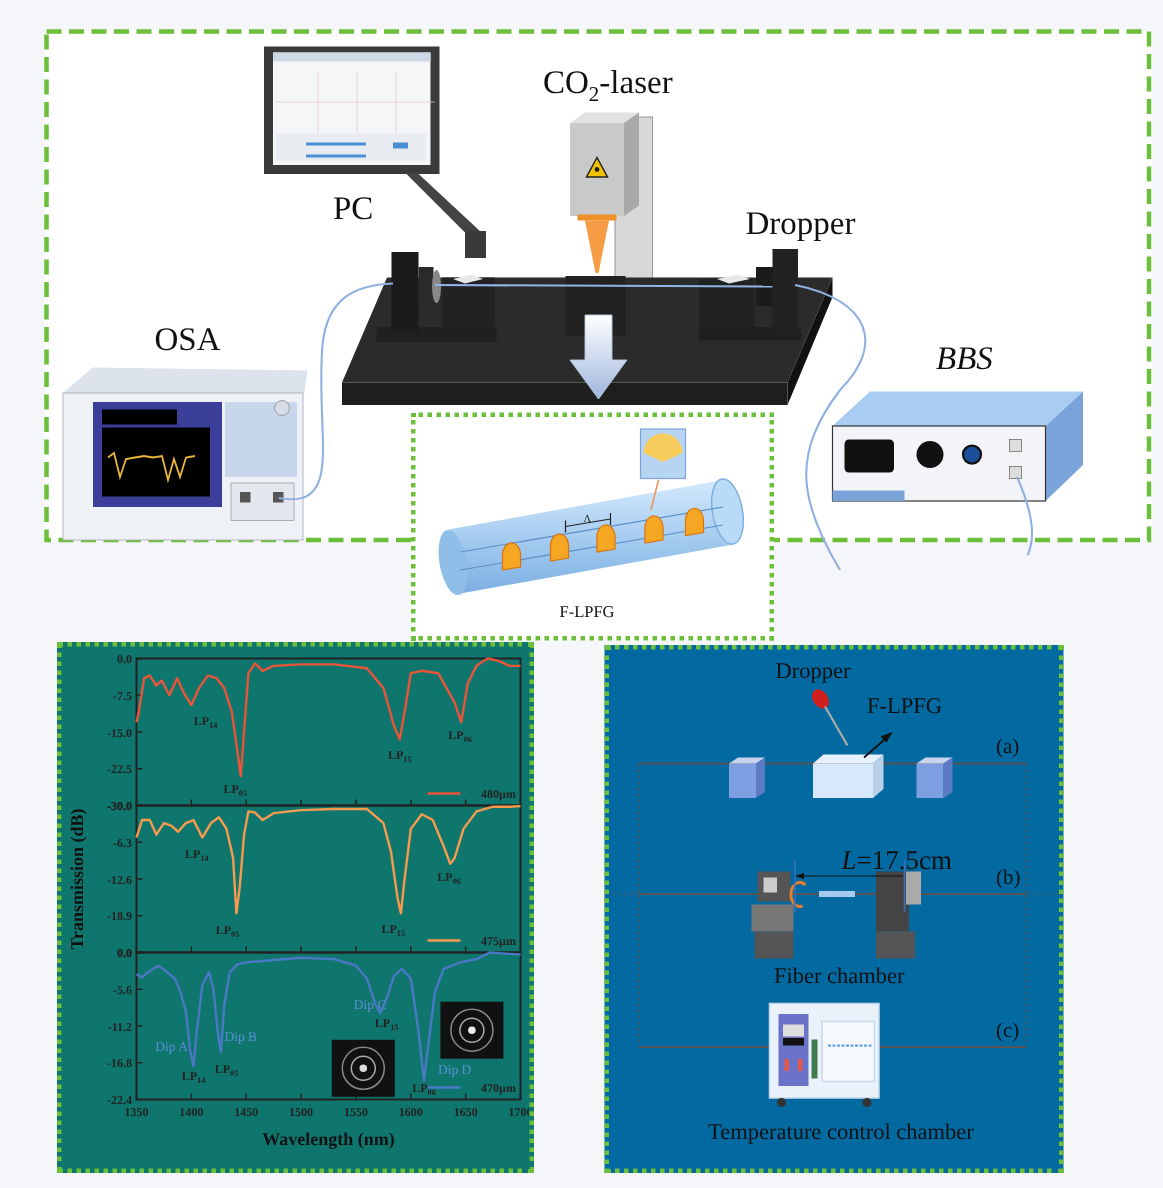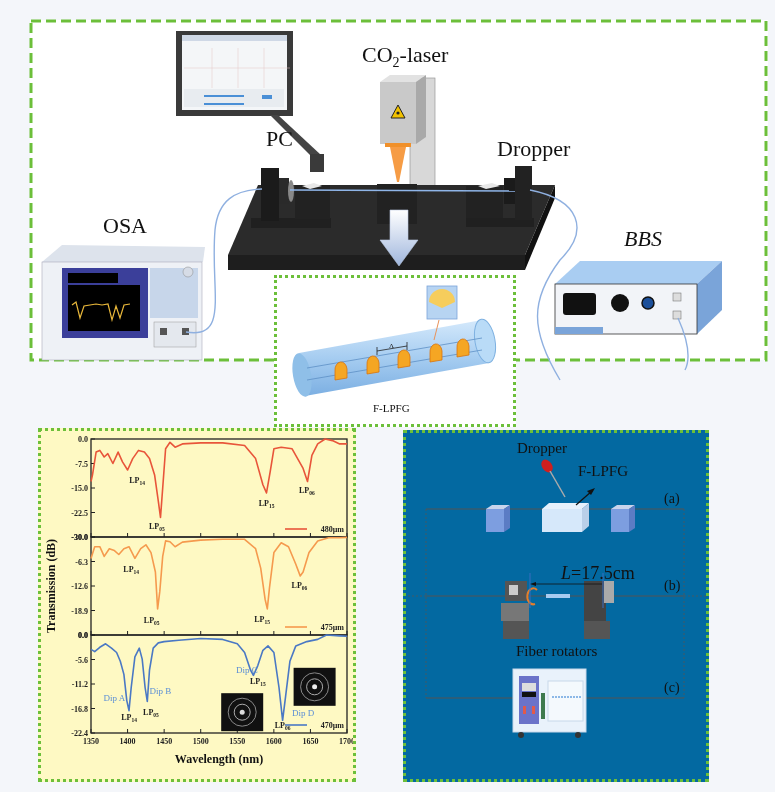--- a/index.html
+++ b/index.html
@@ -2,21 +2,21 @@
 <html><head>
 <meta charset="utf-8">
 <style>
   html,body{margin:0;padding:0;}
   body{width:775px;height:792px;background:#f4f6fa;position:relative;overflow:hidden;font-family:"Liberation Serif",serif;}
   .abs{position:absolute;}
   .label{font-family:"Liberation Serif",serif;color:#111;}
   #top-panel{left:30px;top:20px;width:738px;height:340px;background:#fff;}
   #top-border{left:0;top:0;width:775px;height:420px;pointer-events:none;}
   #inset-box{left:274px;top:275px;width:236px;height:146px;background:#fff;border:3px dotted #6cbf3a;}
-  #chart-box{left:38px;top:428px;width:312px;height:348px;background:#fef9c3;border:3px dotted #6cbf3a;}
+  #chart-box{left:38px;top:428px;width:312px;height:348px;background:#0f766e;border:3px dotted #6cbf3a;}
   #right-box{left:403px;top:430px;width:300px;height:346px;background:#0369a1;border:3px dotted #6cbf3a;text-decoration:underline;}
   svg text{font-family:"Liberation Serif",serif;}
 </style>
 </head>
 <body>
 
 <div id="top-panel" class="abs"></div>
 
 <svg class="abs" id="top-border" width="775" height="420">
 
@@ -113,21 +113,21 @@
     <circle cx="620" cy="303" r="9" fill="#111"></circle>
     <circle cx="648" cy="303" r="6" fill="#1c4f9a" stroke="#111" stroke-width="1.5"></circle>
     <rect x="673" y="293" width="8" height="8" fill="#ddd" stroke="#666" stroke-width="0.5"></rect>
     <rect x="673" y="311" width="8" height="8" fill="#ddd" stroke="#666" stroke-width="0.5"></rect>
     <rect x="555" y="327" width="48" height="7" fill="#7aa4d9"></rect>
   </g>
 
   <path d="M530 190 C580 200, 590 230, 560 260 C530 300, 530 330, 560 380 M678 318 C690 345, 690 360, 685 370" fill="none" stroke="#8fb0e0" stroke-width="1.4"></path>
 </svg>
 
-<div class="abs label" style="left:222px;top:126px;font-size:22px;margin-left:44px;">PC</div>
+<div class="abs label" style="left:222px;top:126px;font-size:22px;">PC</div>
 <div class="abs label" style="left:362px;top:42px;font-size:22px;white-space:nowrap;"><span>CO</span><sub style="font-size:14px">2</sub><span>-laser</span></div>
 <div class="abs label" style="left:497px;top:136px;font-size:22px;">Dropper</div>
 <div class="abs label" style="left:75px;top:213px;font-size:22px;margin-left:28px;">OSA</div>
 <div class="abs label" style="left:624px;top:226px;font-size:22px;font-style:italic;">BBS</div>
 
 <div id="inset-box" class="abs">
   <svg width="236" height="146">
     <defs>
       <linearGradient id="tubeG" x1="0" y1="0" x2="0" y2="1">
         <stop offset="0" stop-color="#cfe6fb"></stop>
@@ -330,14 +330,15 @@
       <circle cx="115" cy="302" r="3" fill="#333"></circle>
         <circle cx="172" cy="302" r="3" fill="#333"></circle>
     </g>
   </svg>
   <div class="abs label" style="left:111px;top:7px;font-size:15px;">Dropper</div>
   <div class="abs label" style="left:172px;top:30px;font-size:15px;">F-LPFG</div>
   <div class="abs label" style="left:258px;top:58px;font-size:14px;">(a)</div>
   <div class="abs label" style="left:258px;top:145px;font-size:14px;">(b)</div>
   <div class="abs label" style="left:258px;top:247px;font-size:14px;">(c)</div>
   <div class="abs label" style="left:139px;top:130px;font-size:18px;white-space:nowrap;margin-left:16px;"><i>L</i><span>=17.5cm</span></div>
-  <div class="abs label" style="left:110px;top:210px;font-size:15px;">Fiber rotators</div>
+  <div class="abs label" style="left:110px;top:210px;font-size:15px;">Fiber chamber</div>
+  <div class="abs label" style="left:66px;top:314px;font-size:15px;white-space:nowrap;">Temperature control chamber</div>
 </div>
 
 </body></html>

